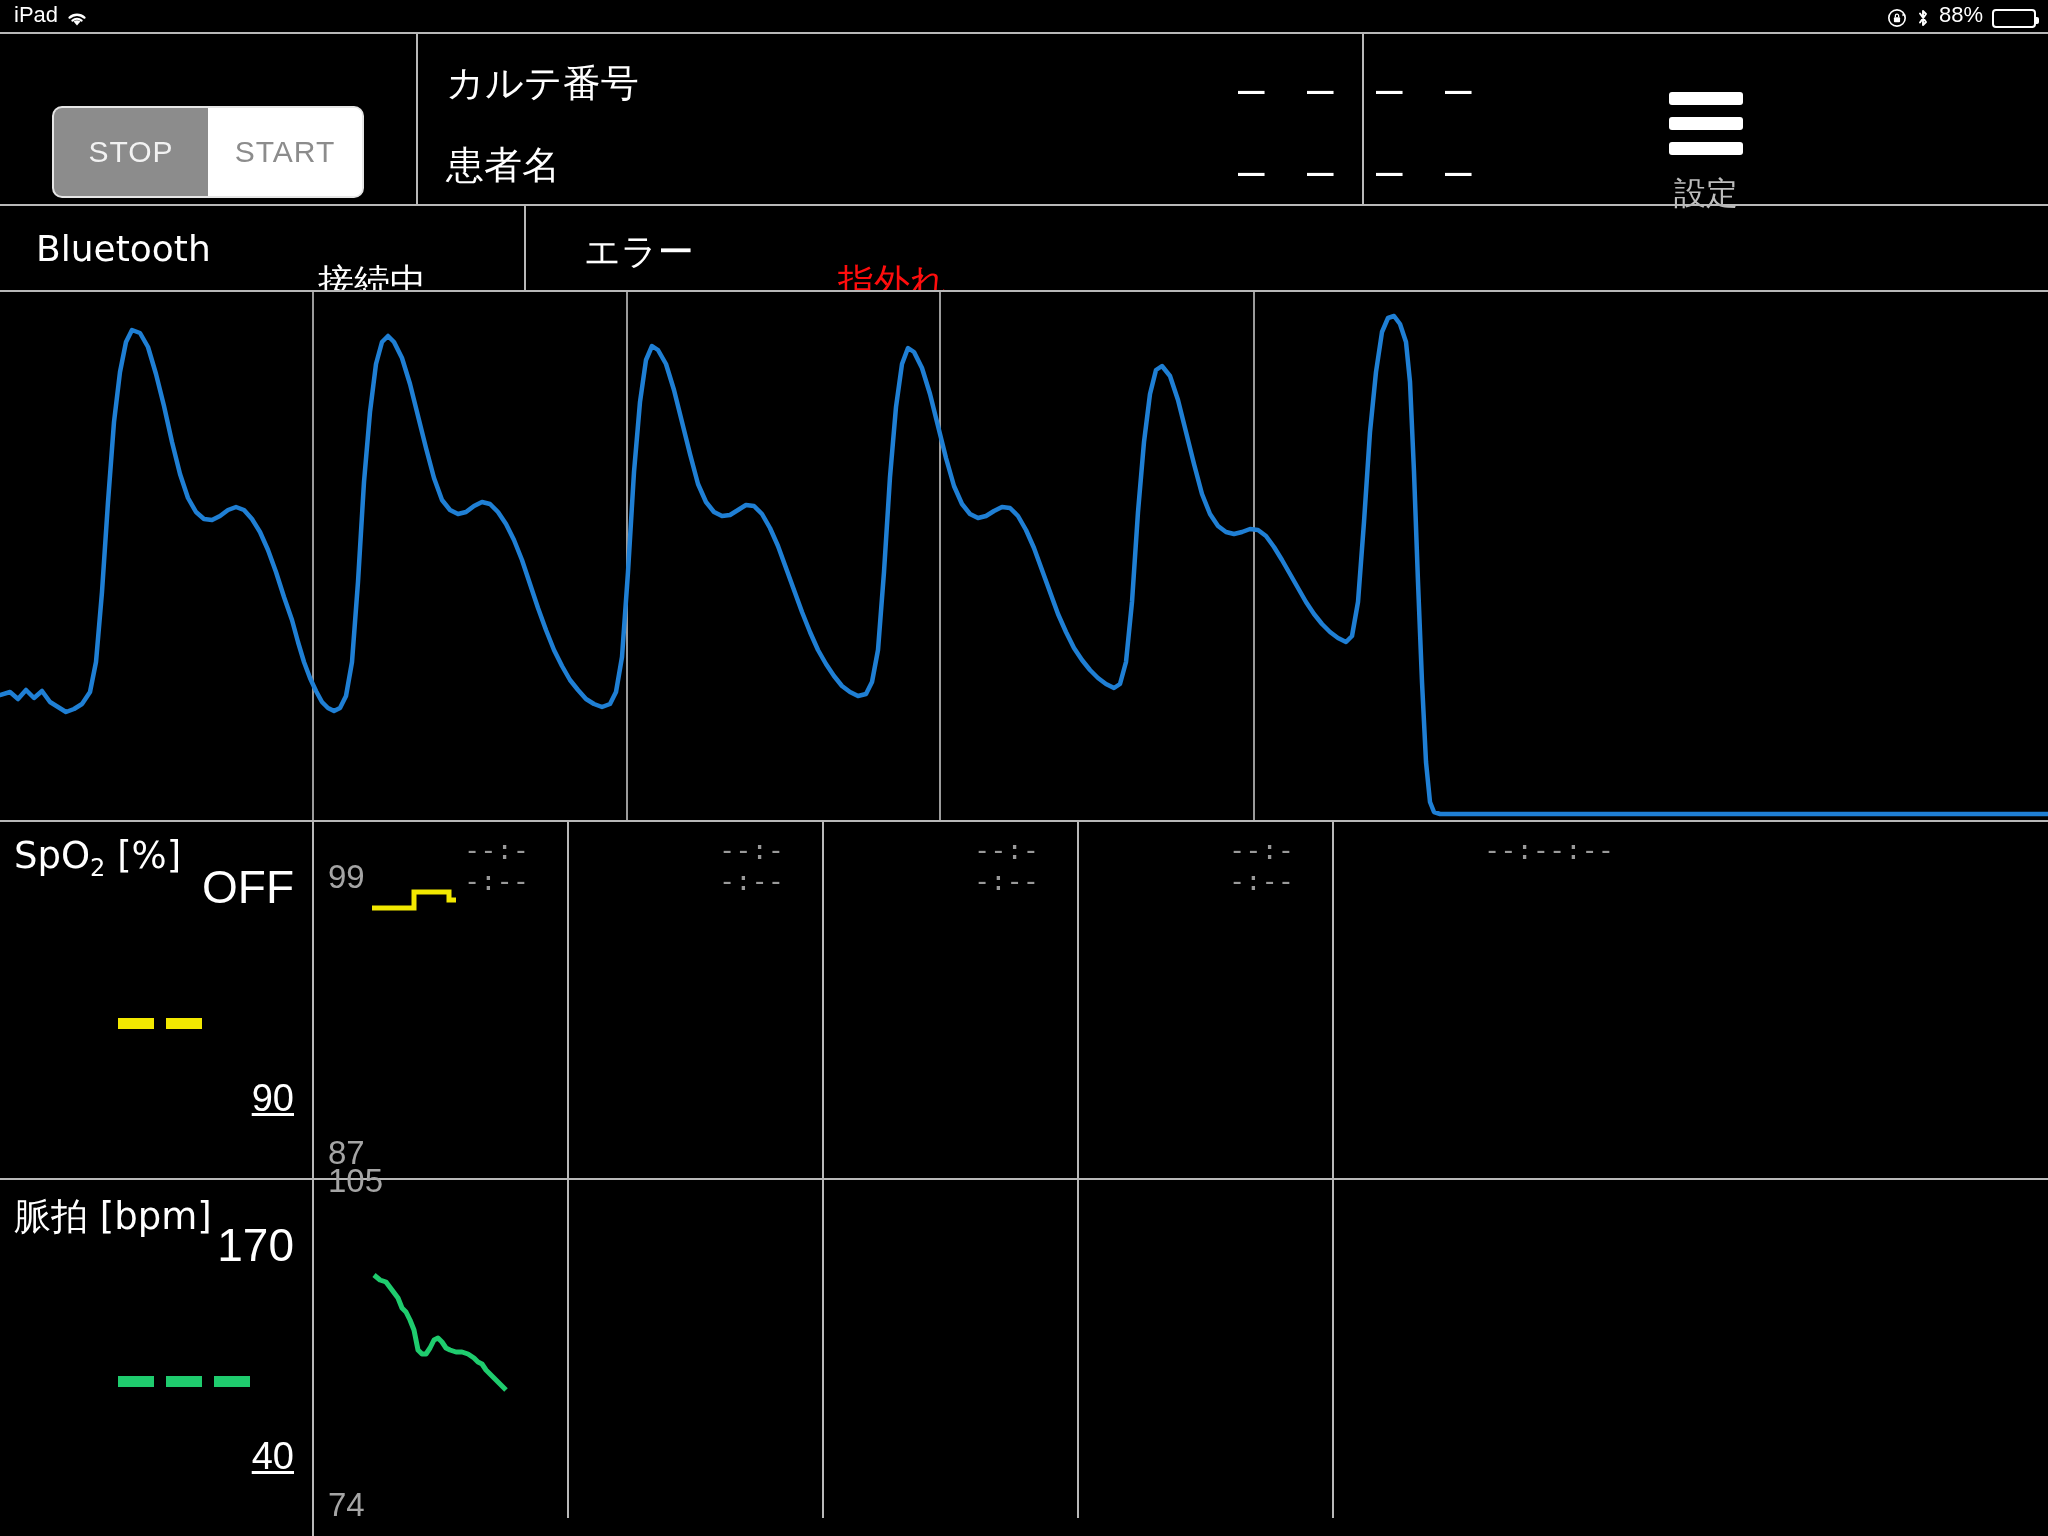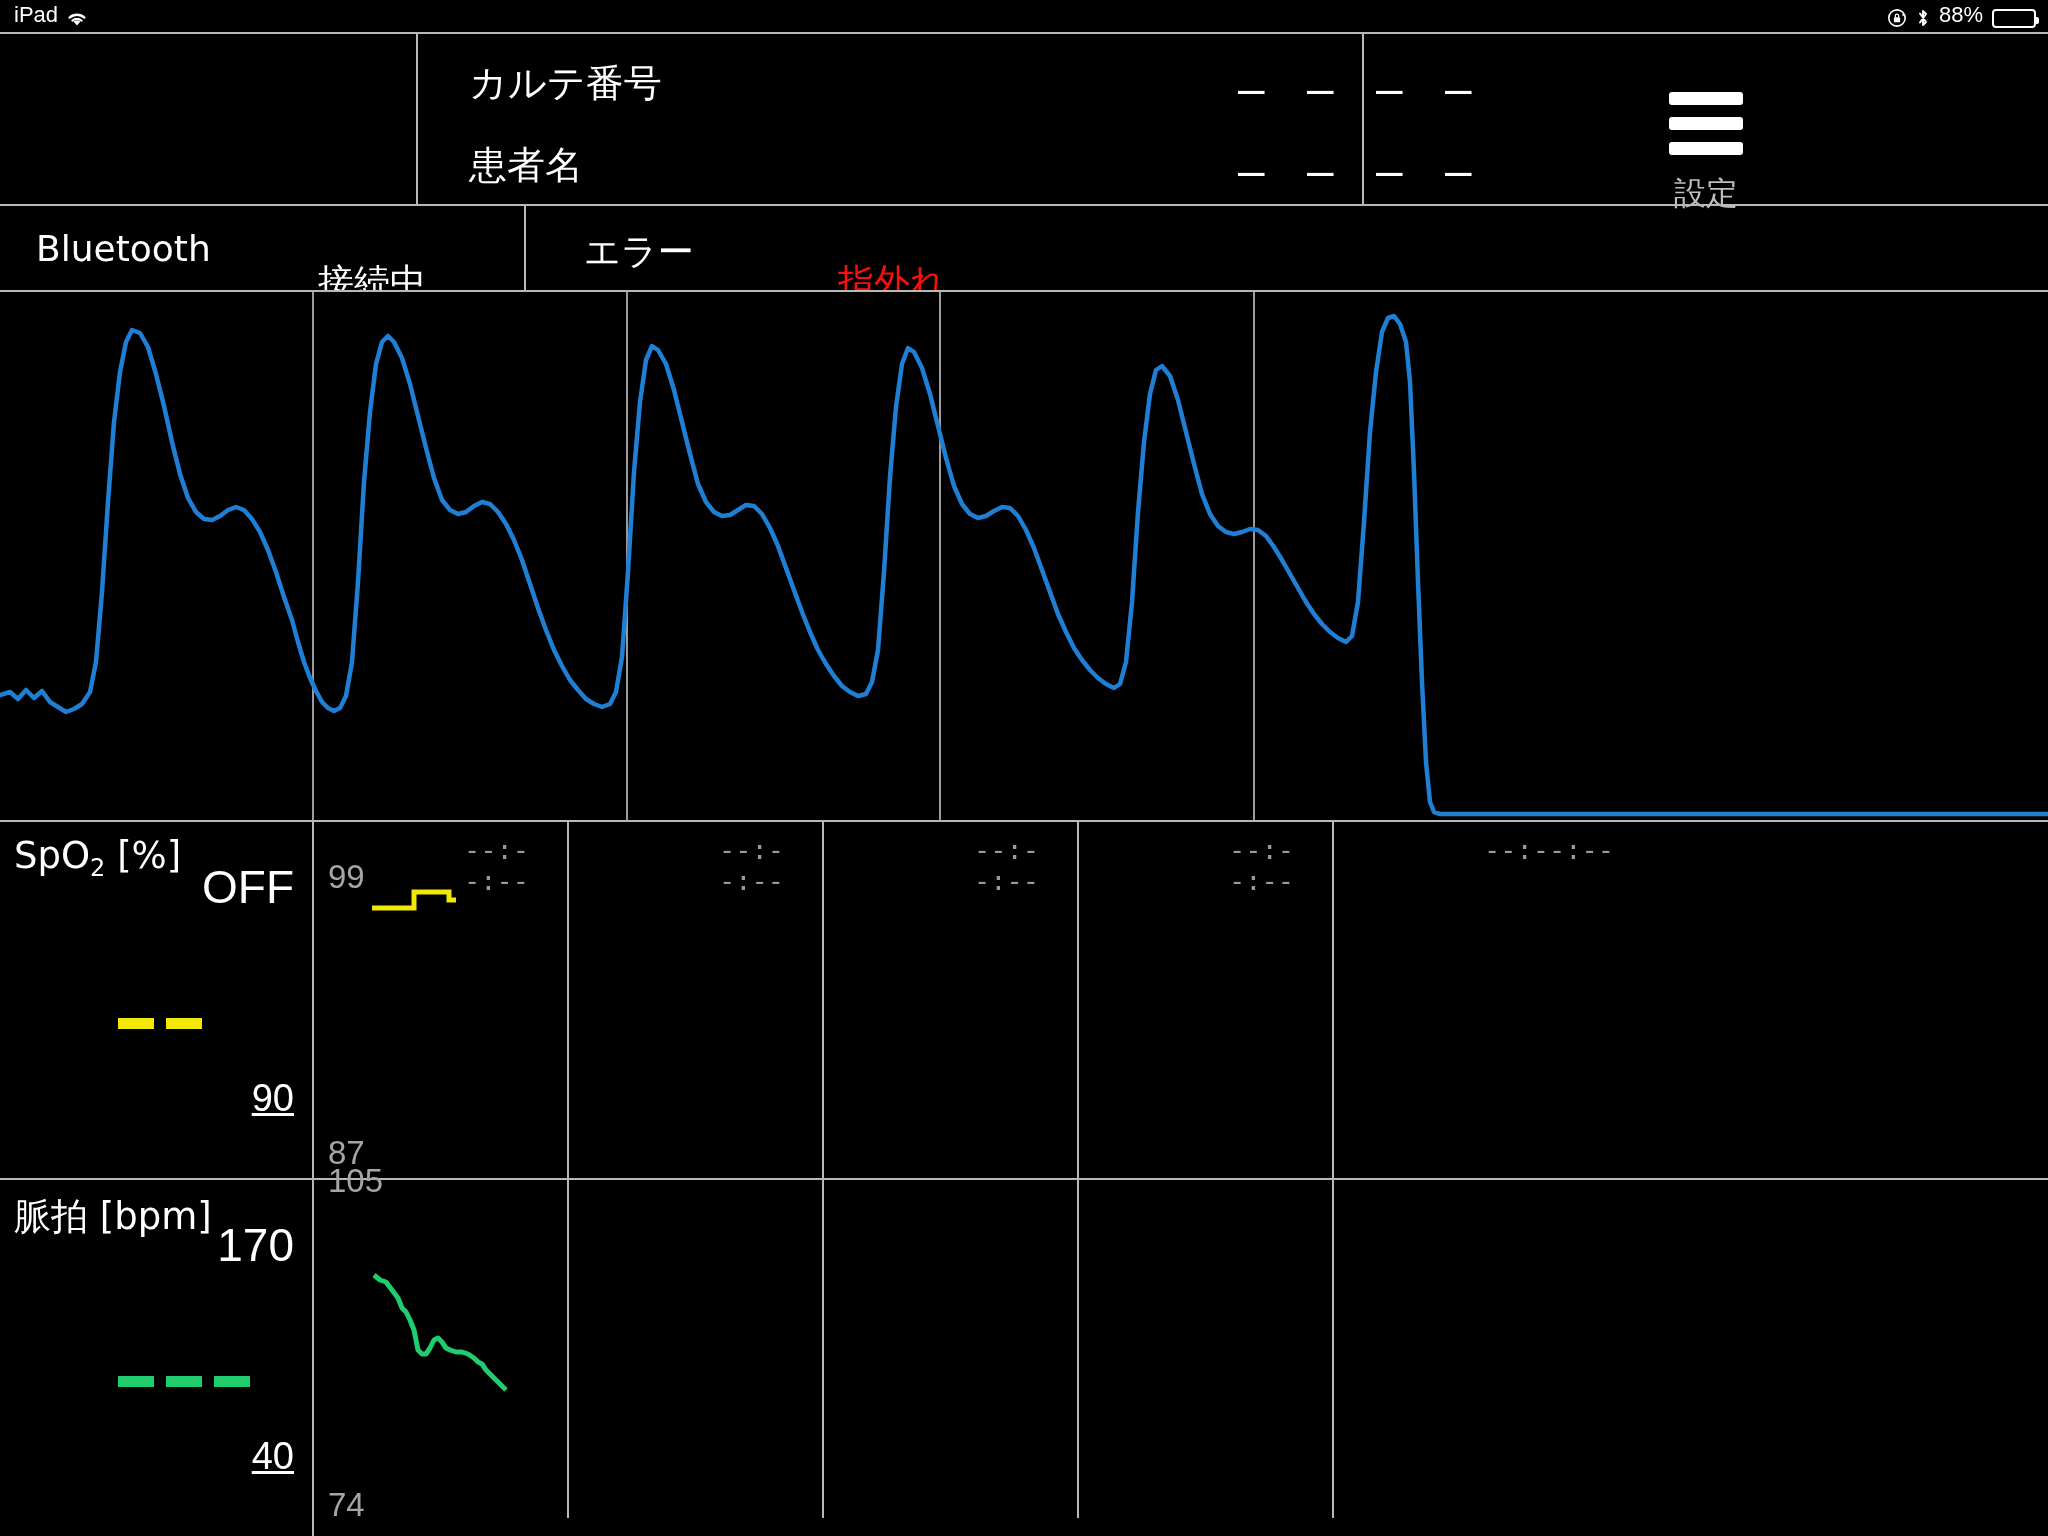--- a/index.html
+++ b/index.html
@@ -50,21 +50,20 @@
   .seg-opt.on { background: #8c8c8c; color: #f2f2f2; }
   .seg-opt.off { background: #ffffff; color: #8c8c8c; }
 
   .hdr-sep-v { position: absolute; top: 0; width: 2px; height: 172px; background: #b8b8b8; }
 
   .hdr-fields { position: absolute; left: 418px; top: 0; width: 1942px; height: 172px; }
   .field-row { position: absolute; left: 0; width: 940px; height: 86px; }
   .field-label {
     position: absolute; left: 28px; color: #fff; font-size: 38px;
     font-family: "DejaVu Sans", "Liberation Sans", sans-serif;
-    margin-left: 23px;
   }
   .field-value {
     position: absolute; left: 820px; color: #fff; font-size: 44px;
     letter-spacing: 8px; white-space: pre;
     font-family: "DejaVu Sans Mono", monospace;
   }
 
   .hdr-settings { position: absolute; left: 1364px; top: 0; width: 684px; height: 216px; }
   .burger { position: absolute; left: 342px; top: 58px; transform: translateX(-50%); width: 74px; }
   .burger span {
@@ -163,20 +162,26 @@
       <span>88%</span>
       <span class="batt">
         <span class="batt-fill" style="width:88%"></span>
         <span class="batt-nub"></span>
       </span>
     </div>
   </div>
 
   <div class="header">
 
+    <div class="hdr-ctrl">
+      <div class="seg">
+        <div class="seg-opt on">STOP</div>
+        <div class="seg-opt off">START</div>
+      </div>
+    </div>
     <div class="hdr-sep-v" style="left:416px"></div>
 
     <div class="hdr-fields">
       <div class="field-row" style="top:6px">
         <span class="field-label" style="top:18px">カルテ番号</span>
         <span class="field-value" style="top:24px">– – – –</span>
       </div>
       <div class="field-row" style="top:94px">
         <span class="field-label" style="top:12px">患者名</span>
         <span class="field-value" style="top:18px">– – – –</span>

